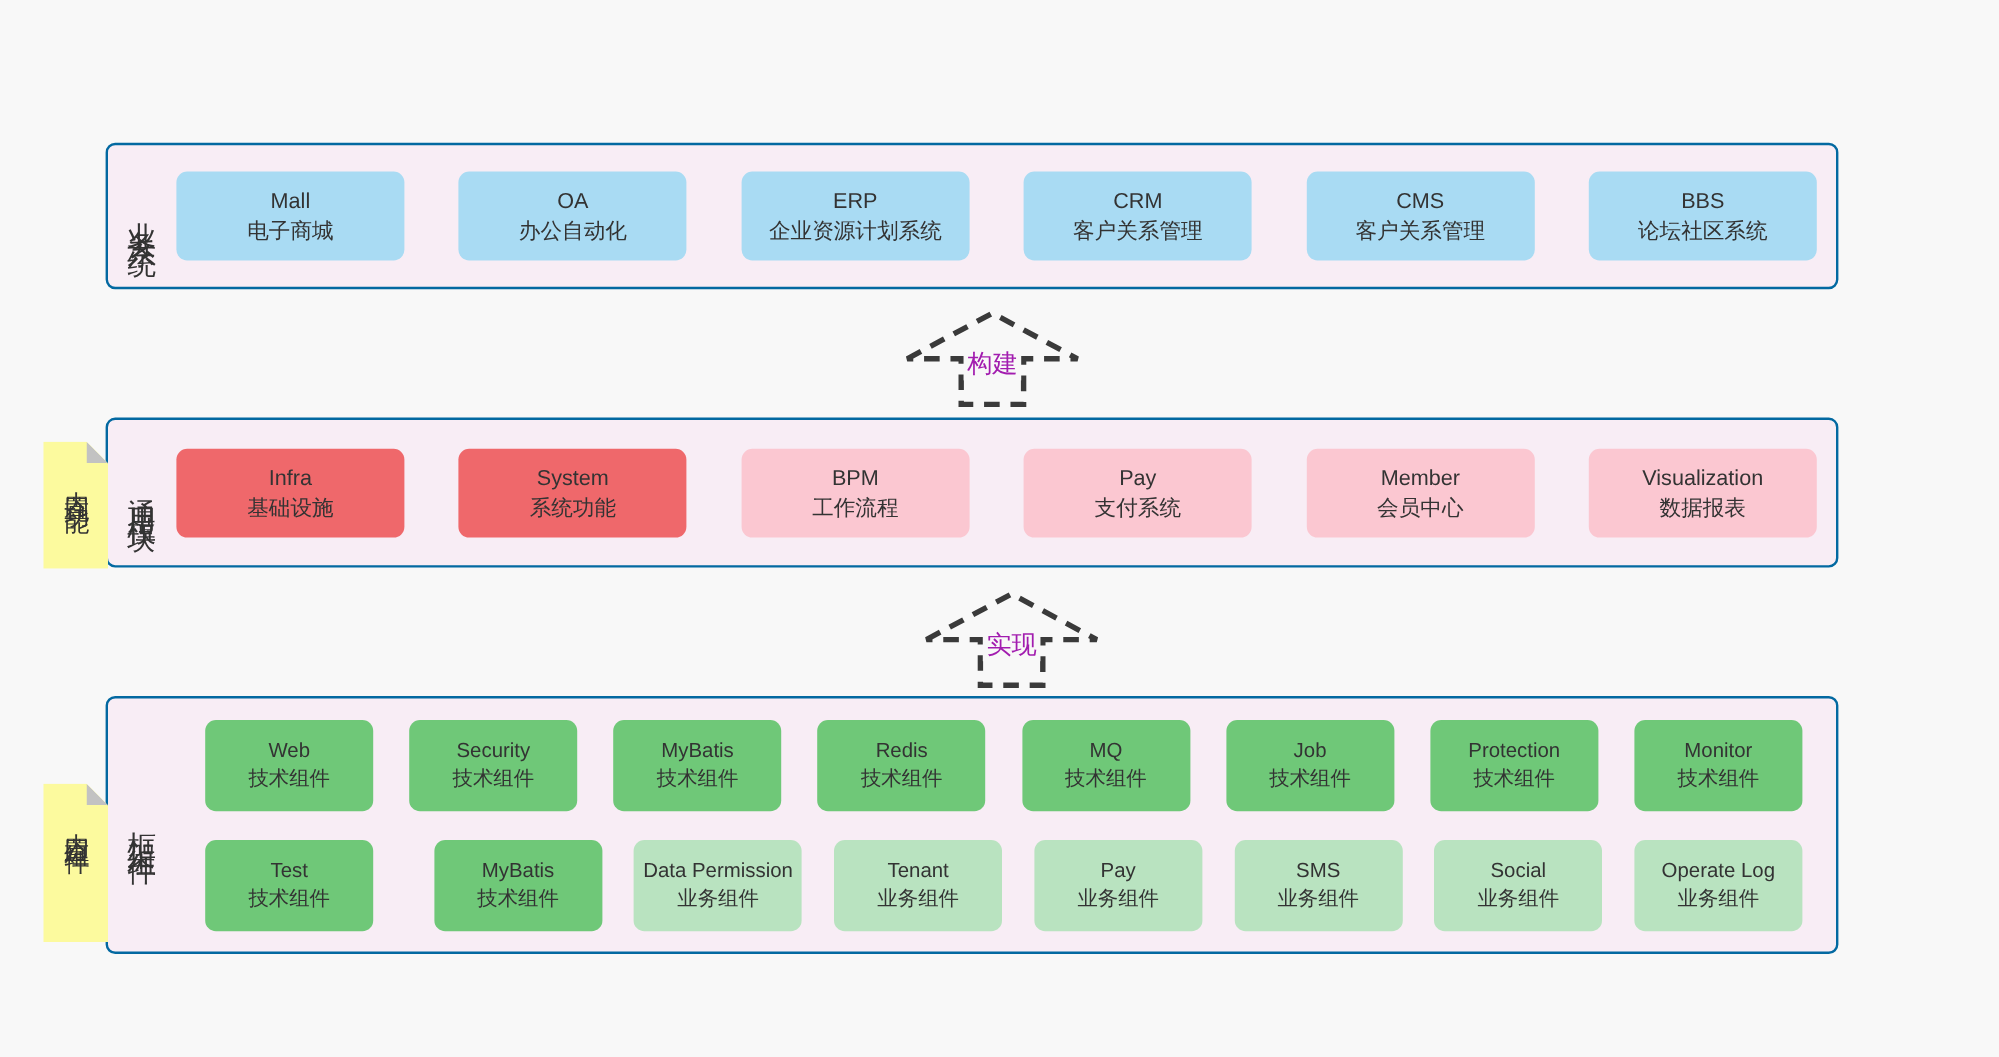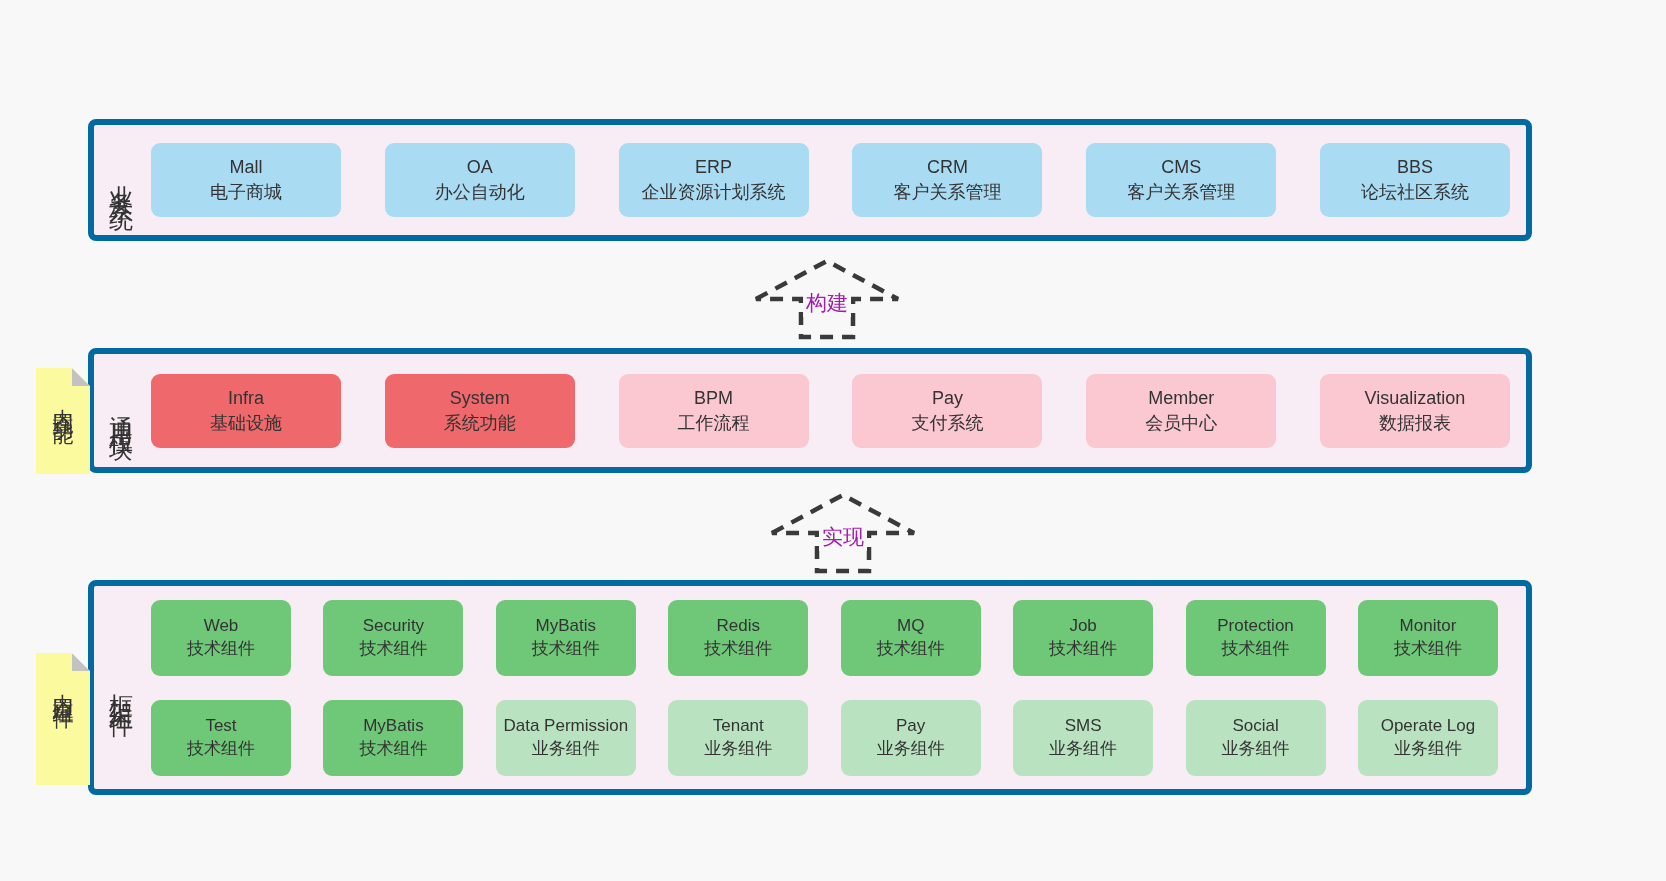--- a/index.html
+++ b/index.html
@@ -4,21 +4,21 @@
 <style>
   html,body { margin:0; padding:0; }
   body { background:#f8f8f8; font-family:"Liberation Sans", sans-serif; }
   .canvas {
     position:relative; width:1666px; height:881px;
     background:#f8f8f8; overflow:hidden; color:#333;
   }
   
   .layer {
     position:absolute; left:88px; width:1444px;
-    background:#f8edf5; border:6px solid #0369a1; border-radius:8px;
+    background:#f8edf5; border:2px solid #0369a1; border-radius:8px;
     box-sizing:border-box; z-index:1;
   }
   .layer-business   { top:119px; height:122px; }
   .layer-modules    { top:348px; height:125px; }
   .layer-components { top:580px; height:215px; }
 
   .layer-label {
     position:absolute; left:11px; top:50%; transform:translateY(-50%);
     writing-mode:vertical-rl; text-orientation:upright;
     font-size:24px; letter-spacing:7px; color:#333; z-index:2;
@@ -38,21 +38,21 @@
     width:190px; height:74px; border-radius:9px;
     display:flex; flex-direction:column; align-items:center; justify-content:center;
     text-align:center; font-size:18px; line-height:1.38; color:#333;
     box-sizing:border-box; padding:2px 6px;
   }
   .row .box { width:140px; height:76px; font-size:17px; line-height:1.3; }
 
   .t-blue   { background:#a9dbf3; }
   .t-red    { background:#ef686b; }
   .t-pink   { background:#fbc7d1; }
-  .t-green  { background:#6fc878; }
+  .t-green  { background:#6fc878;margin-left:24px; }
   .t-lgreen { background:#b9e3c0; }
 
   
   .sticky {
     position:absolute; left:36px; width:54px; background:#fcfa9e; z-index:3;
     clip-path:polygon(0 0, calc(100% - 18px) 0, 100% 18px, 100% 100%, 0 100%);
   }
   .sticky .fold {
     position:absolute; top:0; right:0; width:18px; height:18px;
     background:#c2c2c2; clip-path:polygon(0 0, 100% 100%, 0 100%);

